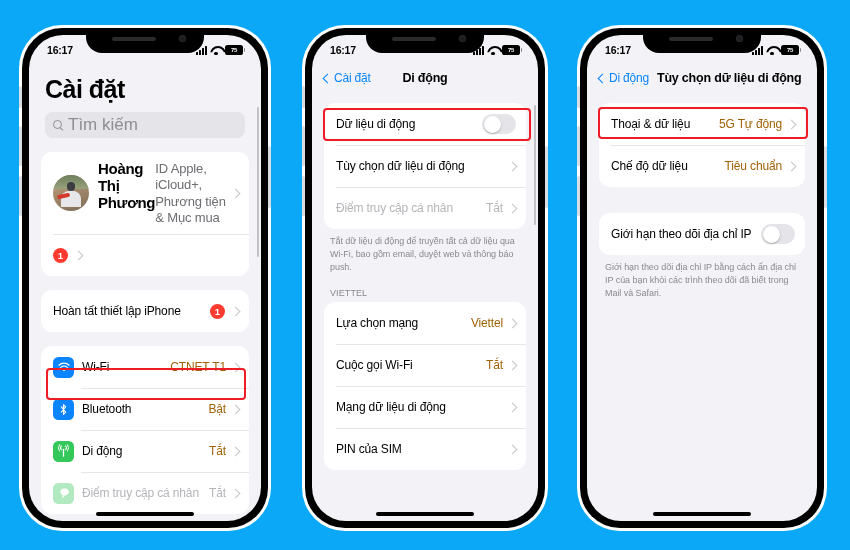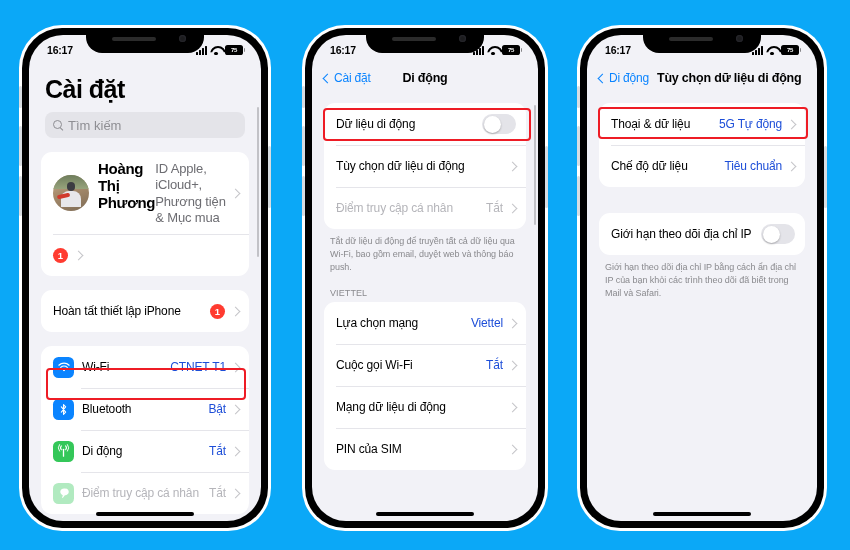--- a/index.html
+++ b/index.html
@@ -84,38 +84,38 @@
   .ico-batt::after{
     content:"";position:absolute;right:-2.2px;top:3px;width:1.6px;height:3.5px;
     background:#000;border-radius:0 1px 1px 0;opacity:.45;
   }
 
   
   .content{position:relative;height:calc(100% - 30px);overflow:hidden;}
   .pg-title{font-size:25px;font-weight:bold;color:#000;padding:10px 16px 6px;letter-spacing:-.5px;}
   .searchbar{
     margin:2px 16px 14px;height:26px;background:#E4E4E9;border-radius:8px;
-    display:flex;align-items:center;padding:0 8px;gap:5px;color:#8E8E93;font-size:13px;
+    display:flex;align-items:center;padding:0 8px;gap:5px;color:#8E8E93;font-size:17px;
   }
   .mag{position:relative;width:10px;height:10px;flex:0 0 auto;}
   .mag::before{content:"";position:absolute;left:0;top:0;width:7px;height:7px;border:1.4px solid #8E8E93;border-radius:50%;}
   .mag::after{content:"";position:absolute;left:6.5px;top:6.5px;width:4px;height:1.4px;background:#8E8E93;transform:rotate(45deg);transform-origin:left center;}
 
   .group{margin:0 12px 14px;background:#fff;border-radius:11px;overflow:hidden;}
   .row{
     position:relative;display:flex;align-items:center;
     min-height:30px;padding:6px 10px 6px 12px;
     font-size:12px;color:#000;
   }
   .row + .row::before{
     content:"";position:absolute;left:12px;right:0;top:0;height:1px;background:#E5E5EA;
   }
   .row.has-icon + .row.has-icon::before{left:40px;}
   .row .label{flex:1;letter-spacing:-.15px;}
-  .row .value{color:#1d4ed8;font-size:12px;margin-right:5px;letter-spacing:-.15px;}
+  .row .value{color:#a16207;font-size:12px;margin-right:5px;letter-spacing:-.15px;}
   .row.dim .label,.row.dim .value{color:#B5B5BA;}
   .chev{
     width:6px;height:6px;border-right:1.6px solid #C4C4C8;border-top:1.6px solid #C4C4C8;
     transform:rotate(45deg);flex:0 0 auto;margin-left:1px;
   }
 
   .app-ico{
     width:21px;height:21px;border-radius:5.5px;margin-right:8px;flex:0 0 auto;
     display:flex;align-items:center;justify-content:center;color:#fff;font-size:12px;line-height:1;
   }

